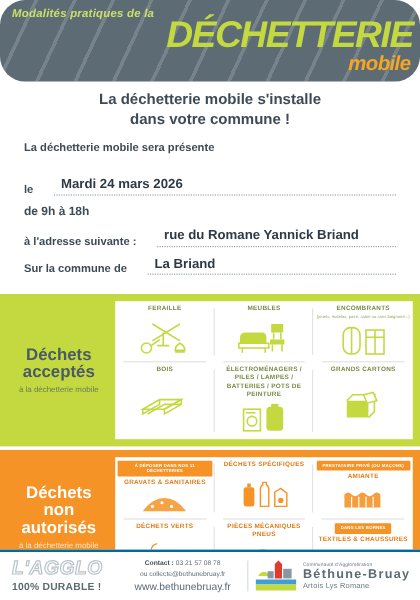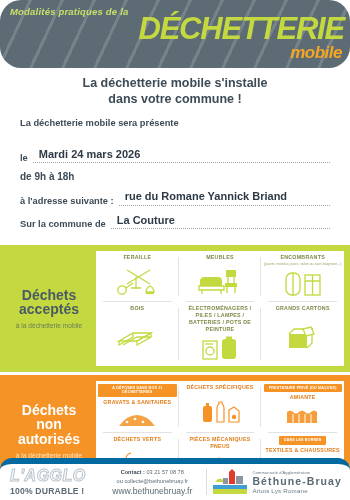--- a/index.html
+++ b/index.html
@@ -43,21 +43,21 @@
     color: #f5a623; letter-spacing: -.5px; line-height: 1;
   }
 
   
   .info { padding: 8px 20px 4px 20px; }
   .headline {
     text-align: center; font-size: 12.5px; font-weight: bold;
     color: #3d4b57; line-height: 1.25; margin-bottom: 11px;
   }
   .line { font-size: 9.3px; color: #3d4b57; margin-bottom: 20px; font-weight: bold; }
-  .row { display: flex; align-items: flex-end; gap: 5px; margin-bottom: 8px; }
+  .row { display: flex; align-items: flex-end; gap: 17px; margin-bottom: 8px; }
   .lbl { font-size: 9.3px; color: #3d4b57; font-weight: bold; white-space: nowrap; }
   .fill {
     flex: 1; font-size: 11px; font-weight: bold; color: #2d3a45;
     border-bottom: 1px dotted #9aa6ae; padding: 0 0 1px 6px;
     line-height: 1.2;
   }
   .plain { font-size: 10px; color: #3d4b57; font-weight: bold; margin-bottom: 8px; }
 
   
   .panel { position: relative; display: flex; align-items: stretch; }
@@ -106,21 +106,21 @@
     padding: 2px 5px; border-radius: 1px; text-align: center;
     line-height: 1.25; margin-bottom: 2px; text-transform: uppercase;
   }
   .art { flex: 1; display: flex; align-items: center; justify-content: center; width: 100%; }
   .art svg { display: block; }
 
   
   .footer {
     position: absolute; left: 0; right: 0; bottom: 0; height: 42px;
     background: #fff; display: flex; align-items: center;
-    border-top: 6px solid #0369a1; padding: 0 6px; border-radius: 12px;
+    border-top: 2px solid #0369a1; padding: 0 6px;
   }
   .agglo { width: 104px; flex: 0 0 104px; padding-left: 4px; }
   .agglo-top {
     font-size: 16px; font-weight: bold; font-style: italic; color: #ffffff;
     -webkit-text-stroke: 1px #b9c3ca; letter-spacing: .5px; line-height: 1;
   }
   .agglo-bot {
     font-size: 8.6px; font-weight: bold; color: #5d6b75;
     letter-spacing: .2px; margin-top: 2px;
   }
@@ -163,21 +163,21 @@
 
     <div class="plain">de 9h à 18h</div>
 
     <div class="row">
       <span class="lbl">à l'adresse suivante :</span>
       <span class="fill">rue du Romane Yannick Briand</span>
     </div>
 
     <div class="row">
       <span class="lbl">Sur la commune de</span>
-      <span class="fill">La Couture</span>
+      <span class="fill">La Briand</span>
     </div>
   </div>
 
   <div class="panel panel-green">
     <div class="panel-left">
       <div class="panel-title">
         <div>Déchets</div>
         <div>acceptés</div>
       </div>
       <div class="panel-note">à la déchetterie mobile</div>

